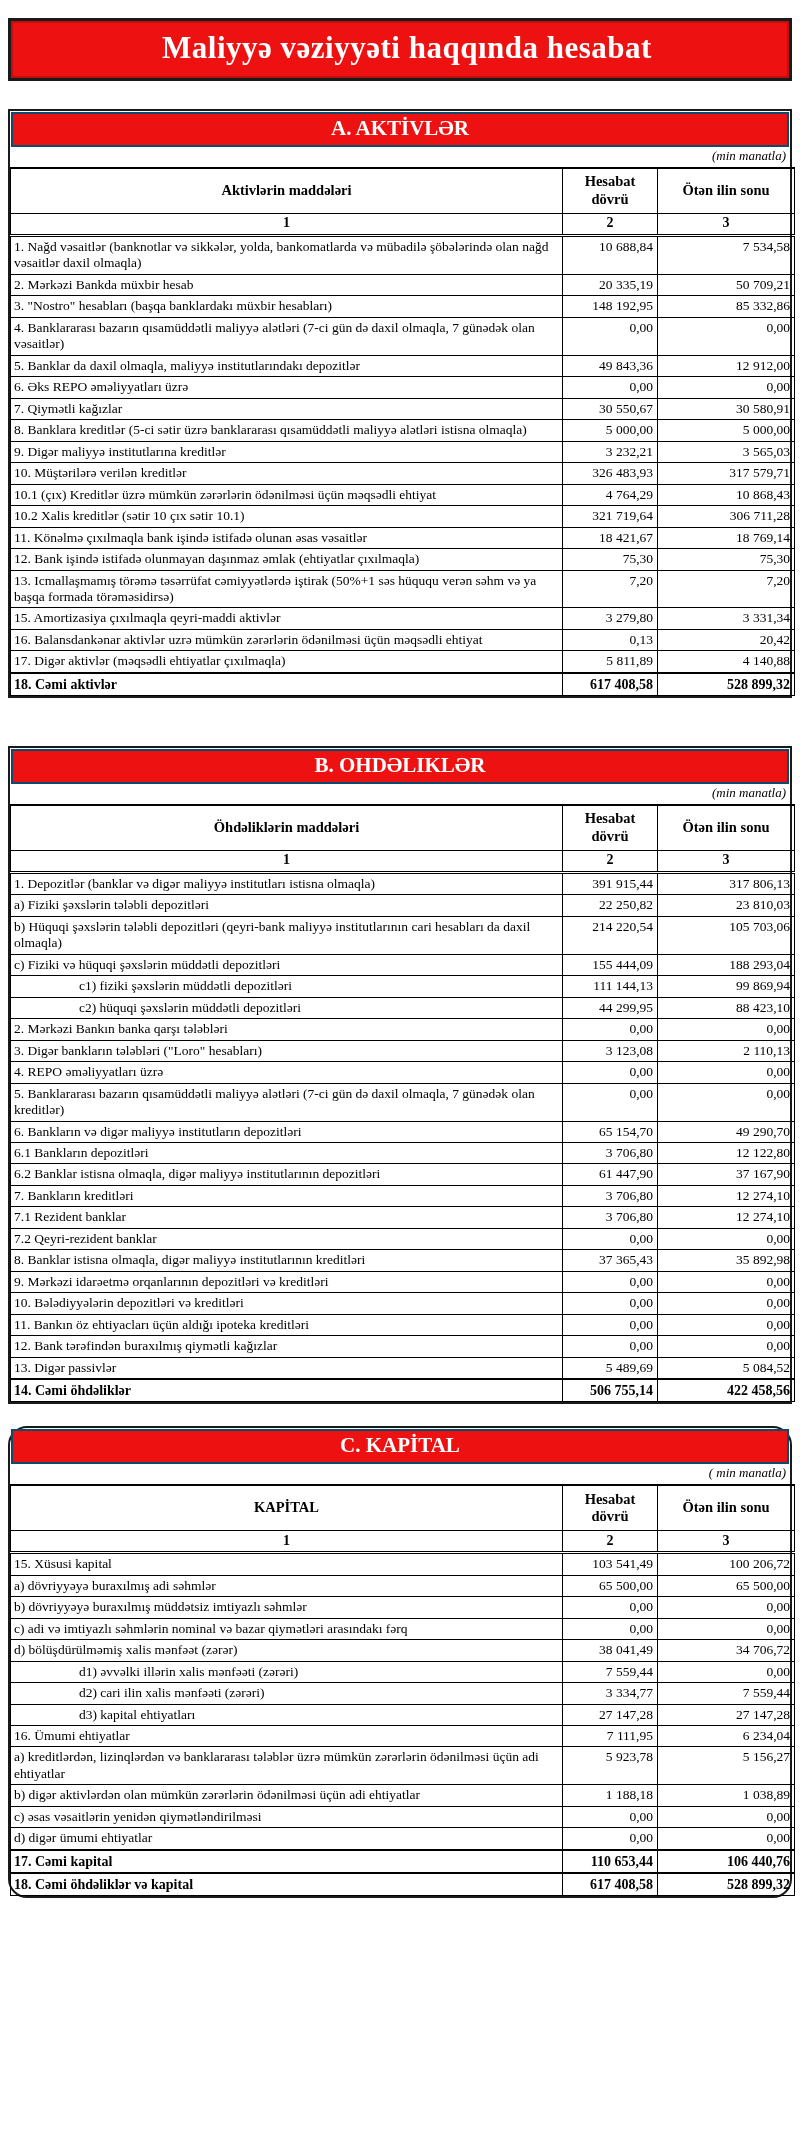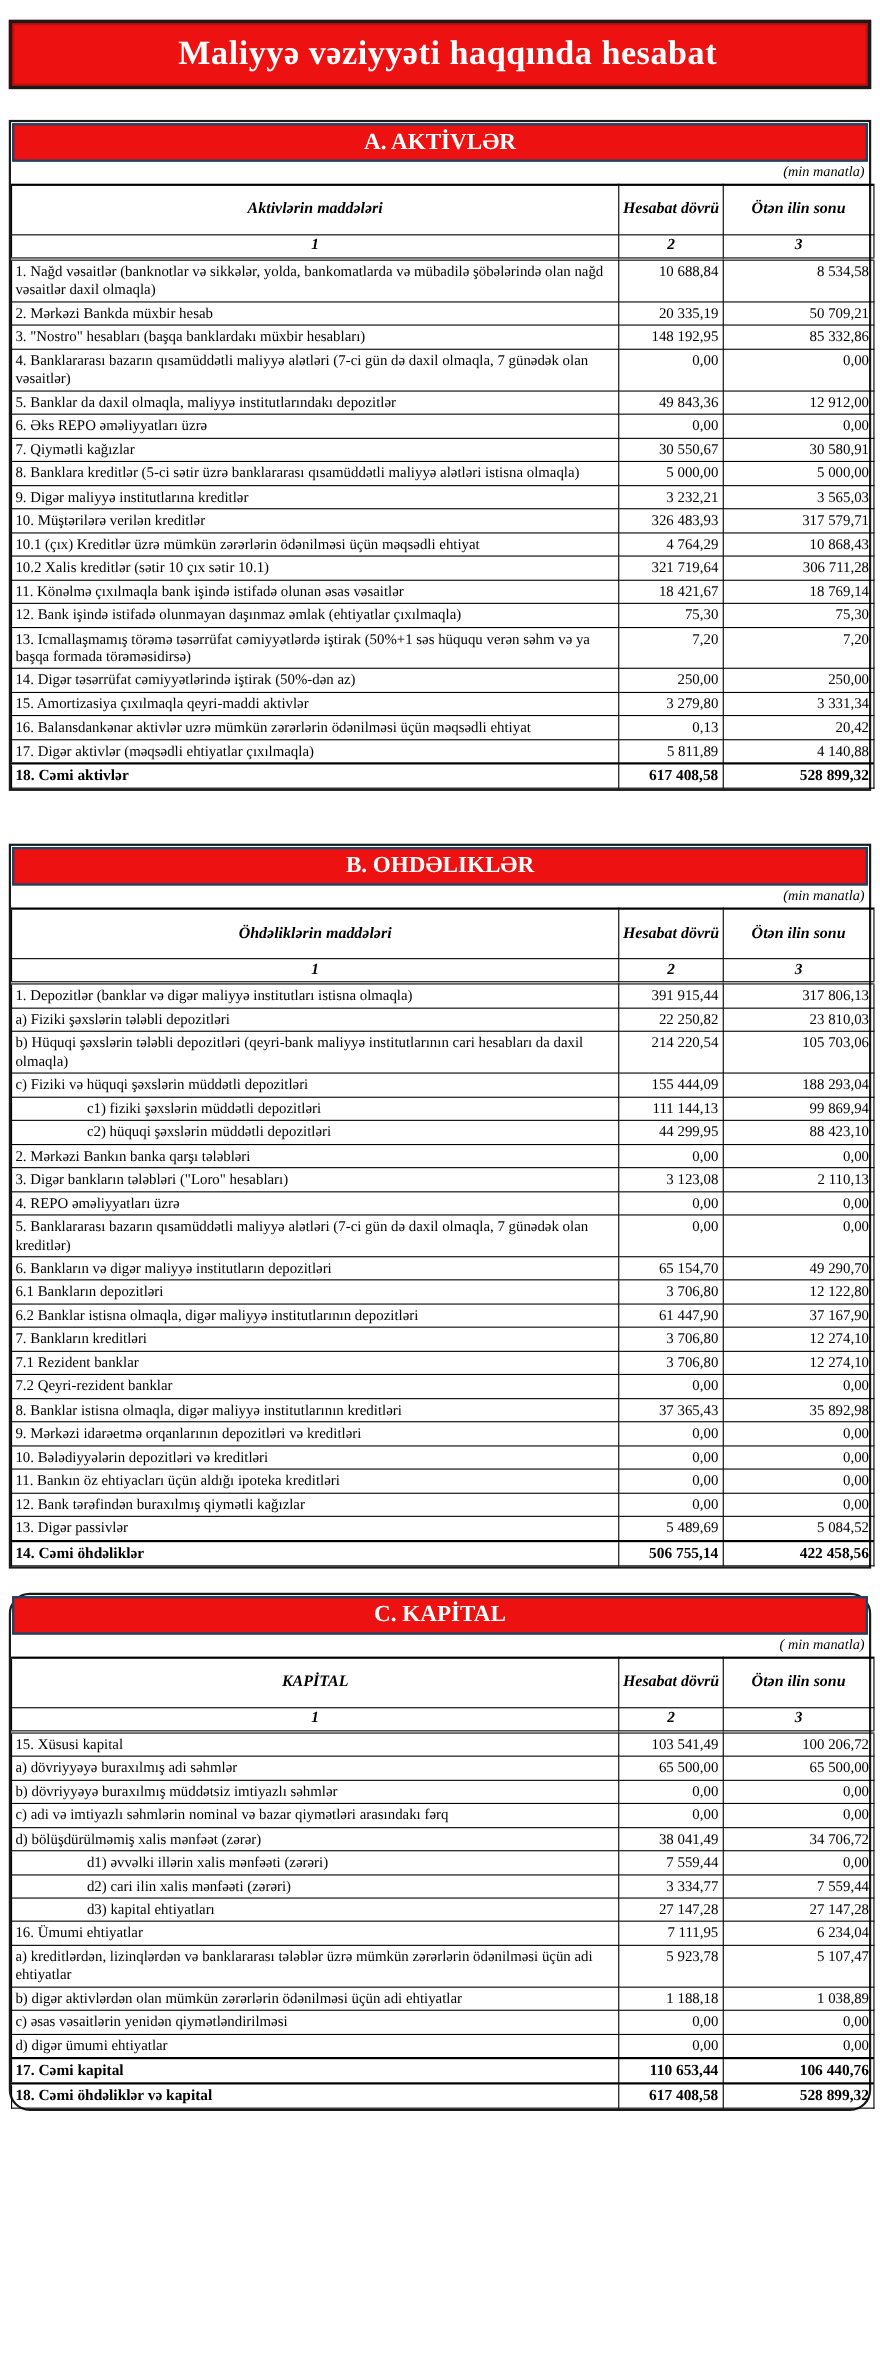--- a/index.html
+++ b/index.html
@@ -74,21 +74,21 @@
     padding:3px 2px;
     height:38px;
   }
   table.grid thead tr.cnum th{
     font-weight:bold;
     font-size:14px;
     text-align:center;
     padding:0 0 2px 0;
     height:18px;
   }
-  table.grid thead{border-bottom:3px double #000;font-style:italic;}
+  table.grid thead{border-bottom:3px double #000;}
 
   td.lbl{
     padding:2px 2px 2px 3px;
     vertical-align:middle;
   }
   td.num{
     text-align:right;
     padding:2px 4px 2px 2px;
     vertical-align:top;
     white-space:nowrap;
@@ -129,21 +129,21 @@
         <tr class="cnum">
           <th>1</th>
           <th>2</th>
           <th>3</th>
         </tr>
       </thead>
       <tbody>
           <tr>
             <td class="lbl">1. Nağd vəsaitlər (banknotlar və sikkələr, yolda, bankomatlarda və mübadilə şöbələrində olan nağd vəsaitlər daxil olmaqla)</td>
             <td class="num">10 688,84</td>
-            <td class="num">8 534,58</td>
+            <td class="num">7 534,58</td>
           </tr>
           <tr>
             <td class="lbl">2. Mərkəzi Bankda müxbir hesab</td>
             <td class="num">20 335,19</td>
             <td class="num">50 709,21</td>
           </tr>
           <tr>
             <td class="lbl">3. "Nostro" hesabları (başqa banklardakı müxbir hesabları)</td>
             <td class="num">148 192,95</td>
             <td class="num">85 332,86</td>
@@ -200,25 +200,20 @@
           </tr>
           <tr>
             <td class="lbl">12. Bank işində istifadə olunmayan daşınmaz əmlak (ehtiyatlar çıxılmaqla)</td>
             <td class="num">75,30</td>
             <td class="num">75,30</td>
           </tr>
           <tr>
             <td class="lbl">13. Icmallaşmamış törəmə təsərrüfat cəmiyyətlərdə iştirak (50%+1 səs hüququ verən səhm və ya başqa formada törəməsidirsə)</td>
             <td class="num">7,20</td>
             <td class="num">7,20</td>
-          </tr>
-          <tr>
-            <td class="lbl">14. Digər təsərrüfat cəmiyyətlərində iştirak (50%-dən az)</td>
-            <td class="num">250,00</td>
-            <td class="num">250,00</td>
           </tr>
           <tr>
             <td class="lbl">15. Amortizasiya çıxılmaqla qeyri-maddi aktivlər</td>
             <td class="num">3 279,80</td>
             <td class="num">3 331,34</td>
           </tr>
           <tr>
             <td class="lbl">16. Balansdankənar aktivlər uzrə mümkün zərərlərin ödənilməsi üçün məqsədli ehtiyat</td>
             <td class="num">0,13</td>
             <td class="num">20,42</td>
@@ -449,21 +444,21 @@
             <td class="num">27 147,28</td>
           </tr>
           <tr>
             <td class="lbl">16. Ümumi ehtiyatlar</td>
             <td class="num">7 111,95</td>
             <td class="num">6 234,04</td>
           </tr>
           <tr>
             <td class="lbl ind1">a) kreditlərdən, lizinqlərdən və banklararası  tələblər üzrə mümkün zərərlərin ödənilməsi üçün adi ehtiyatlar</td>
             <td class="num">5 923,78</td>
-            <td class="num">5 107,47</td>
+            <td class="num">5 156,27</td>
           </tr>
           <tr>
             <td class="lbl ind1">b) digər aktivlərdən olan mümkün zərərlərin ödənilməsi üçün adi ehtiyatlar</td>
             <td class="num">1 188,18</td>
             <td class="num">1 038,89</td>
           </tr>
           <tr>
             <td class="lbl ind1">c) əsas vəsaitlərin yenidən qiymətləndirilməsi</td>
             <td class="num">0,00</td>
             <td class="num">0,00</td>

